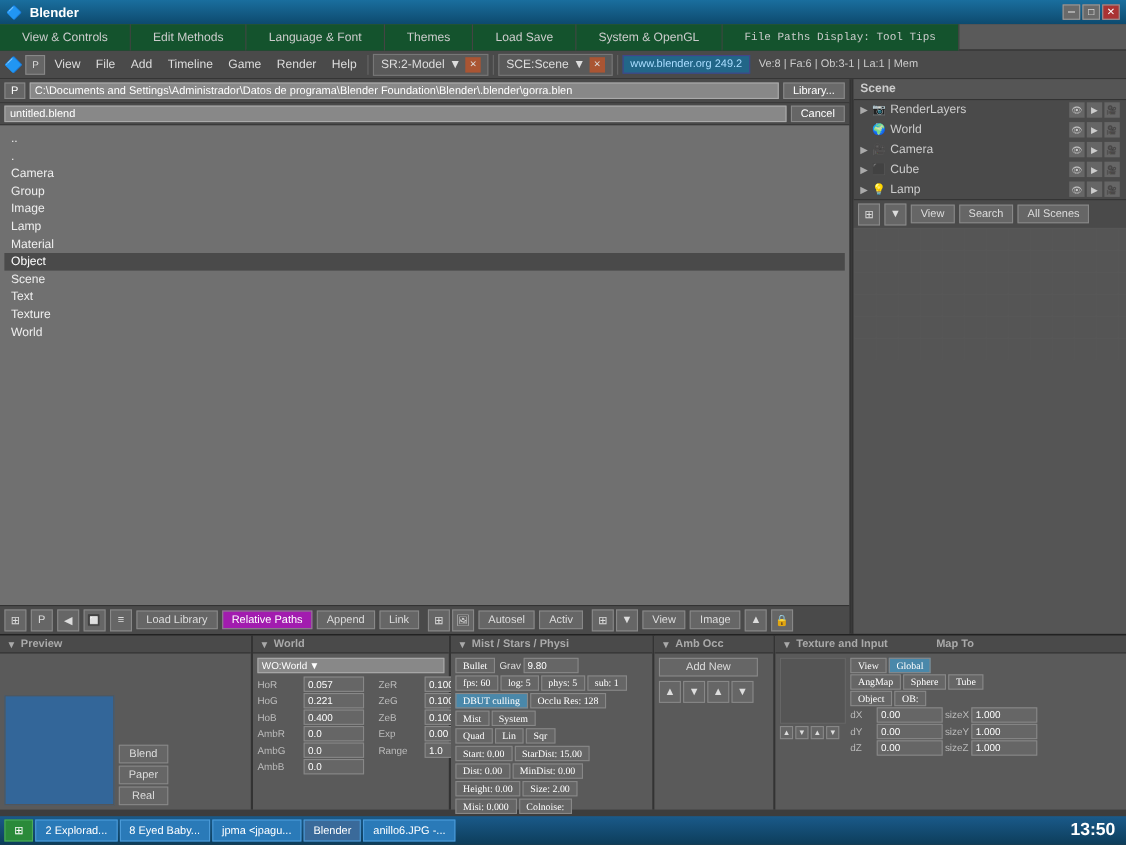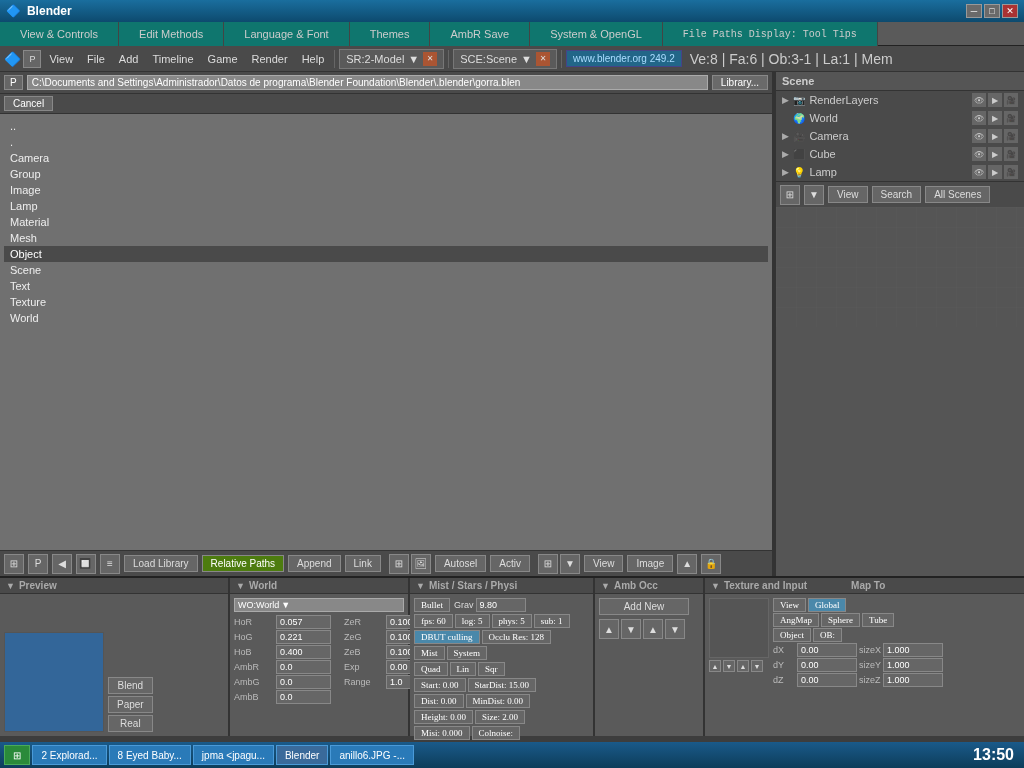--- a/index.html
+++ b/index.html
@@ -33,21 +33,21 @@
     }
     .toptab {
       padding: 4px 20px;
       height: 24px;
       display: flex;
       align-items: center;
       border-right: 1px solid #444;
       cursor: pointer;
       color: #ccc;
       font-size: 11px;
-      background: #0f766e;
+      background: #14532d;
     }
 
     
     #menubar {
       background: #4a4a4a;
       height: 26px;
       display: flex;
       align-items: center;
       padding: 0 4px;
       border-bottom: 1px solid #333;
@@ -207,21 +207,21 @@
       border-top: 1px solid #333;
     }
     .fb-btn {
       background: #666;
       border: 1px solid #888;
       color: #ddd;
       padding: 2px 8px;
       font-size: 10px;
       cursor: pointer;
     }
-    .fb-btn.active { background: #4d7c0f; color: white; }
+    .fb-btn.active { background: #a21caf; color: white; }
     .icon-btn { width: 20px; height: 20px; background: #666; border: 1px solid #888; display: flex; align-items: center; justify-content: center; cursor: pointer; font-size: 10px; }
 
     
     #outliner-footer {
       background: #4a4a4a;
       height: 26px;
       display: flex;
       align-items: center;
       padding: 0 4px;
       gap: 4px;
@@ -357,21 +357,21 @@
     <div class="winbtn">□</div>
     <div class="winbtn" style="background:#aa3333;">✕</div>
   </div>
 </div>
 
 <div id="toptabs">
   <div class="toptab">View &amp; Controls</div>
   <div class="toptab">Edit Methods</div>
   <div class="toptab">Language &amp; Font</div>
   <div class="toptab">Themes</div>
-  <div class="toptab">AmbR Save</div>
+  <div class="toptab">Load Save</div>
   <div class="toptab">System &amp; OpenGL</div>
   <div class="toptab" style="font-size:10px;font-family:Liberation Mono, monospace;">File Paths Display: Tool Tips</div>
 </div>
 
 <div id="menubar">
   <span style="font-size:14px;">🔷</span>
   <span style="width:18px;height:18px;background:#666;border:1px solid #888;display:flex;align-items:center;justify-content:center;font-size:9px;cursor:pointer;">P</span>
   <div class="menuitem">View</div>
   <div class="menuitem">File</div>
   <div class="menuitem">Add</div>
@@ -386,46 +386,46 @@
     <span style="background:#aa5533;width:14px;height:14px;display:flex;align-items:center;justify-content:center;font-size:8px;">✕</span>
   </div>
   <div class="menu-divider"></div>
   <div class="menu-dropdown">
     <span>SCE:Scene</span>
     <span>▼</span>
     <span style="background:#aa5533;width:14px;height:14px;display:flex;align-items:center;justify-content:center;font-size:8px;">✕</span>
   </div>
   <div class="menu-divider"></div>
   <div class="url-bar">www.blender.org  249.2</div>
-  <div style="padding:2px 6px;color:#ccc;font-size:14px;">Ve:8 | Fa:6 | Ob:3-1 | La:1 | Mem</div>
+  <div style="padding:2px 6px;color:#ccc;font-size:10px;">Ve:8 | Fa:6 | Ob:3-1 | La:1 | Mem</div>
 </div>
 
 <div id="main">
 
   <div id="filebrowser">
 
     <div id="pathbar">
       <button class="p-btn">P</button>
       <input class="path-input" type="text" style="width: 580px;" value="C:\Documents and Settings\Administrador\Datos de programa\Blender Foundation\Blender\.blender\gorra.blen">
       <button class="library-btn">Library...</button>
     </div>
 
     <div id="filename-bar">
+      <input class="filename-input" type="text" value="untitled.blend" style="">
       <button class="cancel-btn">Cancel</button>
     </div>
 
     <div id="filelist">
       <div class="file-item">..</div>
       <div class="file-item">.</div>
       <div class="file-item">Camera</div>
       <div class="file-item">Group</div>
       <div class="file-item">Image</div>
       <div class="file-item">Lamp</div>
       <div class="file-item">Material</div>
-      <div class="file-item">Mesh</div>
       <div class="file-item selected">Object</div>
       <div class="file-item">Scene</div>
       <div class="file-item">Text</div>
       <div class="file-item">Texture</div>
       <div class="file-item">World</div>
     </div>
 
     <div id="fb-toolbar">
       <div class="icon-btn">⊞</div>
       <div class="icon-btn">P</div>

